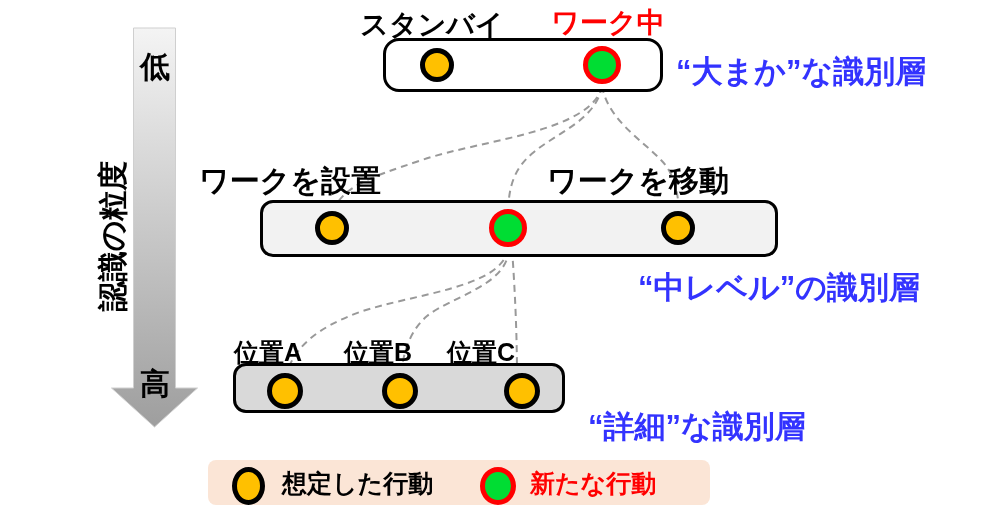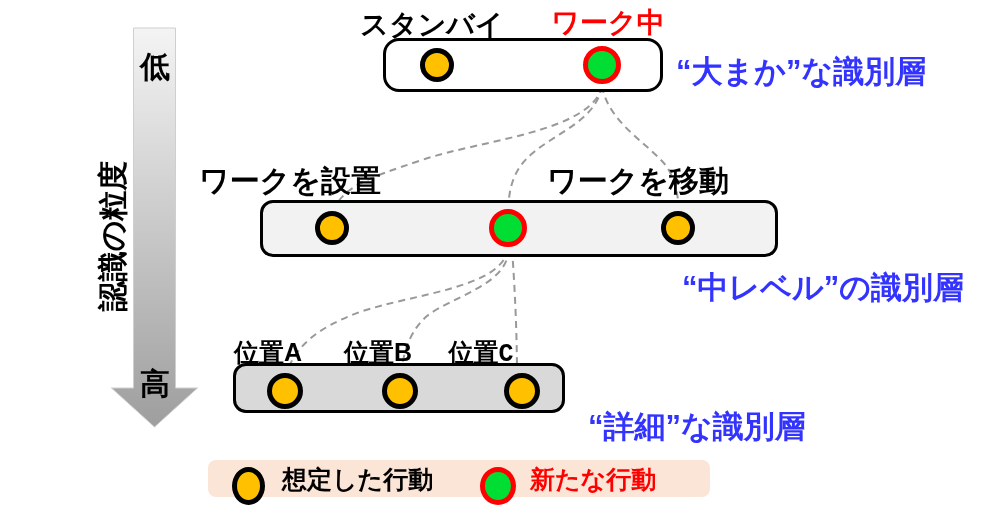--- a/index.html
+++ b/index.html
@@ -22,21 +22,21 @@
   .box-fine{left:233px;top:363px;width:332px;height:50px;border-radius:13px;background:#d9d9d9;}
   .node{position:absolute;border-radius:50%;box-sizing:border-box;}
   .node.expected{background:#FFC000;border:5px solid #000;}
   .node.new{background:#00DD33;border:5px solid #ff0000;}
   .axis-word{
     position:absolute;left:113px;top:236px;font-size:30px;white-space:nowrap;
     transform:translate(-50%,-50%) rotate(-90deg);color:#000;
   }
   .axis-end{position:absolute;font-size:30px;color:#000;transform:translate(-50%,-50%);}
   #legend{
-    position:absolute;left:208px;top:460px;width:502px;height:37px;
+    position:absolute;left:208px;top:460px;width:502px;height:45px;
     background:#FBE5D6;border-radius:8px;
   }
   .legend-text{position:absolute;top:50%;transform:translateY(-50%);font-size:25px;}
 </style>
 </head>
 <body>
 
 <div id="stage">
 
   <svg id="wires" viewBox="0 0 1000 514" xmlns="http://www.w3.org/2000/svg">
@@ -74,25 +74,25 @@
   <div class="node expected" style="left:420px;top:48px;width:34px;height:34px;"></div>
   <div class="node new" style="left:583px;top:46px;width:38px;height:38px;"></div>
   <div class="lbl layer-lbl blue" style="left:676px;top:51px;">“大まか”な識別層</div>
 
   <div class="lbl centered mid-lbl" style="left:290px;">ワークを設置</div>
   <div class="lbl centered mid-lbl" style="left:638px;">ワークを移動</div>
   <div class="box box-mid"></div>
   <div class="node expected" style="left:315px;top:211px;width:34px;height:34px;"></div>
   <div class="node new" style="left:489px;top:209px;width:38px;height:38px;"></div>
   <div class="node expected" style="left:661px;top:211px;width:34px;height:34px;"></div>
-  <div class="lbl layer-lbl blue" style="left:638px;top:267px;margin-left:44px;">“中レベル”の識別層</div>
+  <div class="lbl layer-lbl blue" style="left:638px;top:267px;">“中レベル”の識別層</div>
 
   <div class="lbl centered fine-lbl" style="left:268px;">位置A</div>
   <div class="lbl centered fine-lbl" style="left:378px;">位置B</div>
-  <div class="lbl centered fine-lbl" style="left:481px;font-family:Liberation Mono, monospace;">位置C</div>
+  <div class="lbl centered fine-lbl" style="left:481px;">位置C</div>
   <div class="box box-fine"></div>
   <div class="node expected" style="left:267px;top:373px;width:36px;height:36px;"></div>
   <div class="node expected" style="left:382px;top:373px;width:36px;height:36px;"></div>
   <div class="node expected" style="left:504px;top:373px;width:36px;height:36px;"></div>
   <div class="lbl layer-lbl blue" style="left:588px;top:374px;margin-top:32px;">“詳細”な識別層</div>
 
   <div id="legend">
     <div class="node expected" style="left:24px;top:7px;width:33px;height:38px;"></div>
     <div class="legend-text" style="left:74px;color:#000;">想定した行動</div>
     <div class="node new" style="left:272px;top:7px;width:36px;height:38px;"></div>

